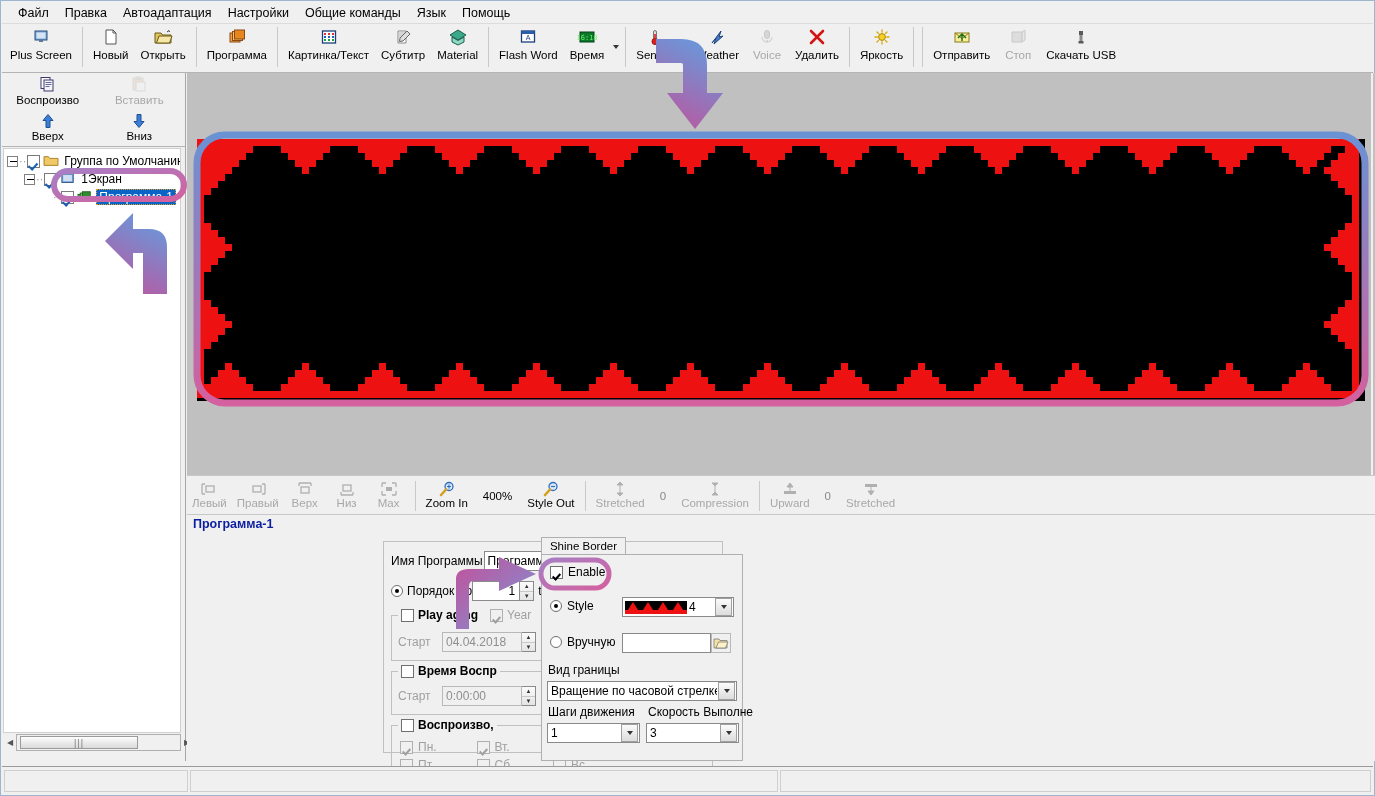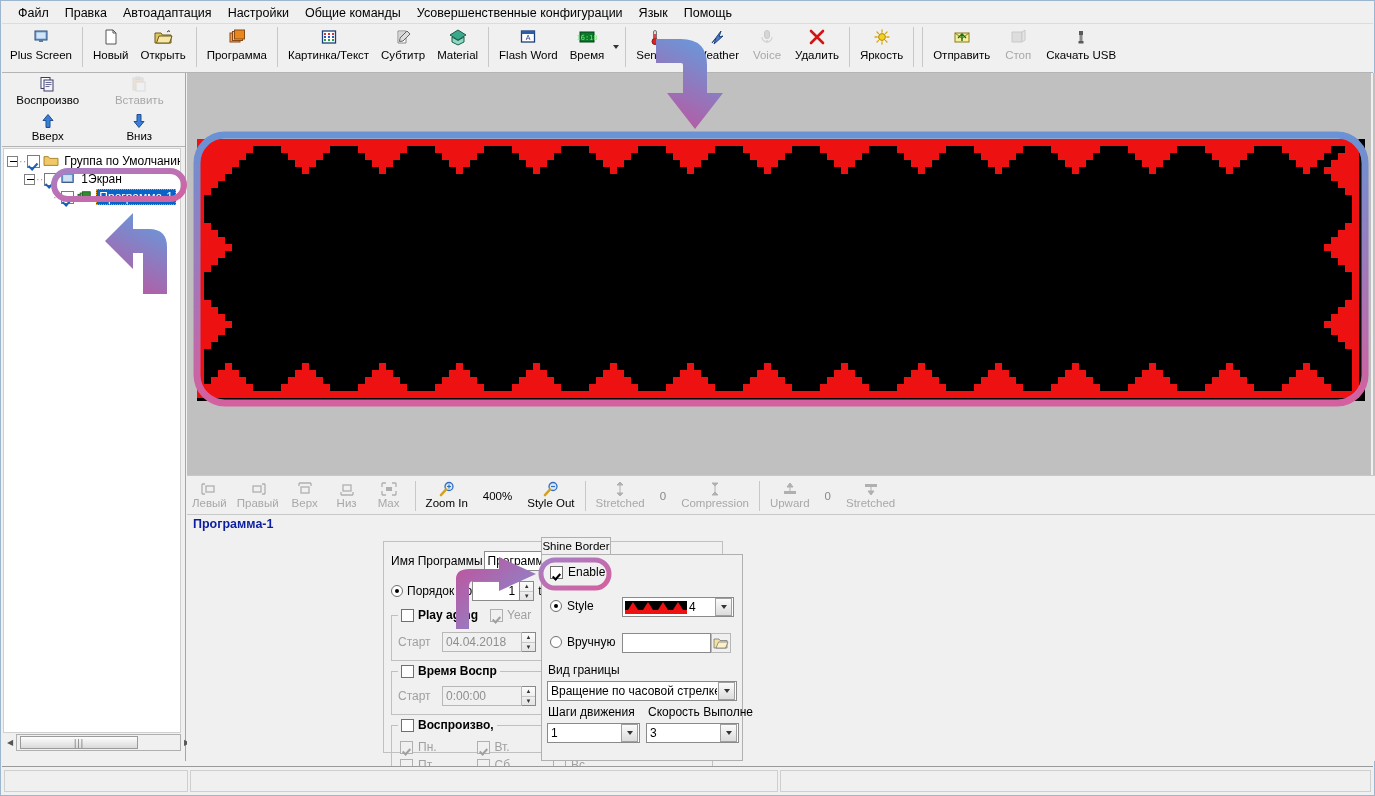--- a/index.html
+++ b/index.html
@@ -246,21 +246,21 @@
   .spin div { flex:1; display:flex; align-items:center; justify-content:center; font-size:6px; color:#333; }
   .spin div:first-child { border-bottom:1px solid #c8c8c8; }
   .row { display:flex; align-items:center; }
 
   
   .tabpanel {
     position: absolute; left: 540px; top: 536px;
     width: 202px; height: 224px;
   }
   .tabhead {
-    position:absolute; left:0; top:0; width:70px; height:17px;
+    position:absolute; left:0; top:0; width:85px; height:17px;
     background:#f0f0f0; border:1px solid #b0b0b0; border-bottom:none;
     display:flex; align-items:center; justify-content:center;
     font-size:11.5px;
   }
   .tabbody {
     position:absolute; left:0; top:17px; width:202px; height:207px;
     background:#f0f0f0; border:1px solid #b0b0b0;
   }
   .combo {
     border:1px solid #8a8a8a; background:#fff; height:20px;
@@ -298,21 +298,20 @@
 <body>
 
 <div id="app">
 
   <div class="menubar" id="menubar">
       <div class="menu-item">Файл</div>
       <div class="menu-item">Правка</div>
       <div class="menu-item">Автоадаптация</div>
       <div class="menu-item">Настройки</div>
       <div class="menu-item">Общие команды</div>
-      <div class="menu-item">Усовершенственные конфигурации</div>
       <div class="menu-item">Язык</div>
       <div class="menu-item">Помощь</div>
     </div>
 
   <div class="toolbar" id="toolbar">
       <div class="tb-btn">
         <div class="ico">
           <svg width="18" height="16" viewBox="0 0 18 16">
             <rect x="3" y="2" width="12" height="9" fill="#7ba7d9" stroke="#2a4f7c"></rect>
             <rect x="4.5" y="3.5" width="9" height="6" fill="#d4e4f5"></rect>

